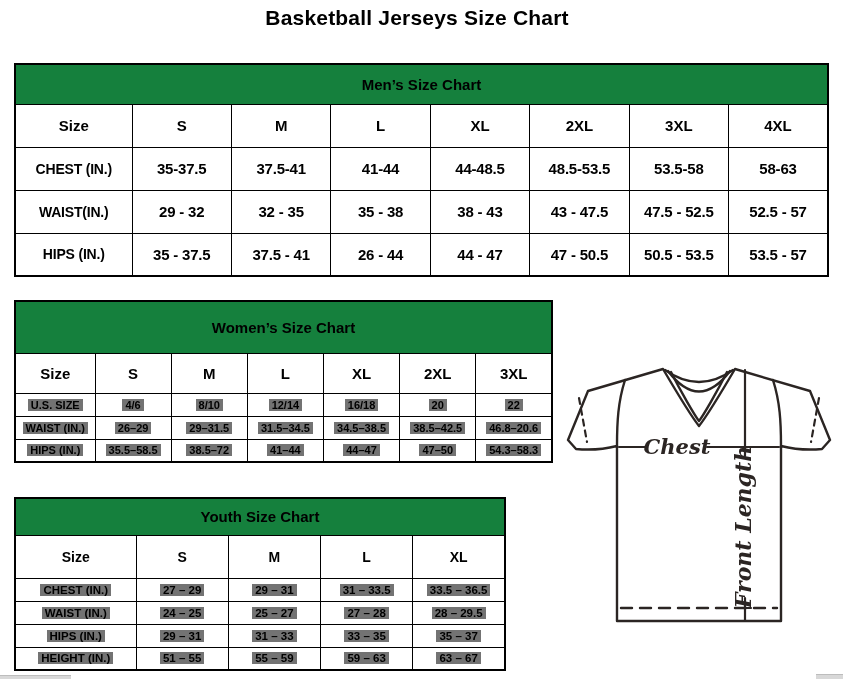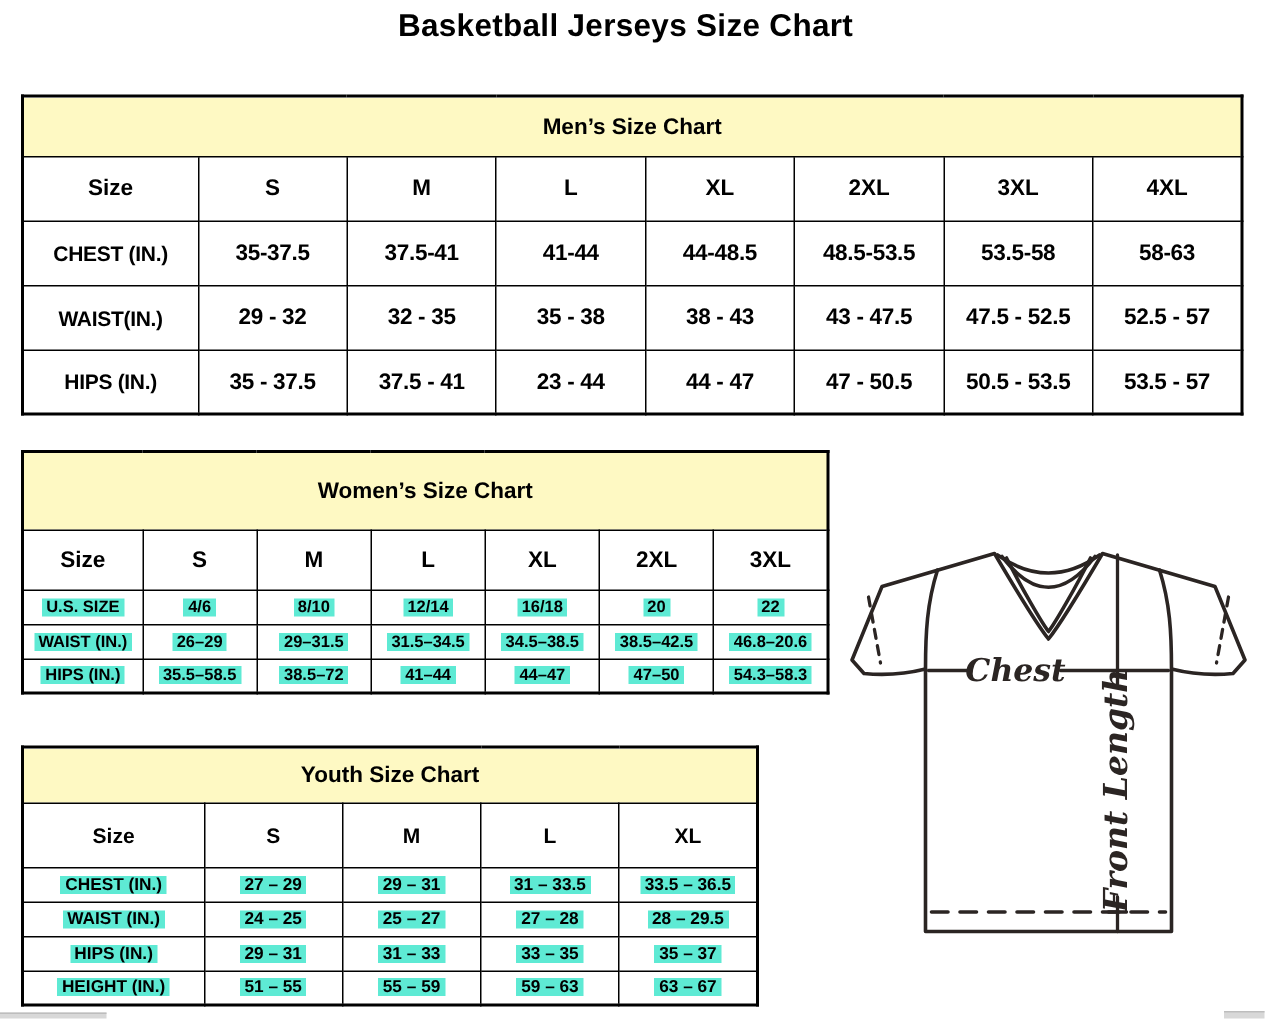--- a/index.html
+++ b/index.html
@@ -23,38 +23,38 @@
     border:2px solid #000;
   }
   .size-table td {
     border:1px solid #000;
     text-align:center;
     vertical-align:middle;
     font-weight:bold;
     overflow:hidden;
     white-space:nowrap;
   }
-  .size-table tr.ttl td { background:#fef9c3; font-size:15px; }
+  .size-table tr.ttl td { background:#15803d; font-size:15px; }
   
   .mens { left:14px; top:63px; width:815px; }
   .mens tr.ttl td { height:40px; }
   .mens tr.hdr td { height:43px; font-size:15px; }
   .mens tr.data td { height:43px; font-size:15px; letter-spacing:-0.2px; }
   .mens tr.data td.lbl { font-size:14px; }
   
   .womens { left:14px; top:300px; width:539px; }
   .womens tr.ttl td { height:52px; }
   .womens tr.hdr td { height:40px; font-size:15px; }
   .womens tr.data td { height:23px; font-size:11px; }
   
   .youth { left:14px; top:497px; width:492px; }
   .youth tr.ttl td { height:37px; }
   .youth tr.hdr td { height:43px; font-size:14px; }
   .youth tr.data td { height:23px; font-size:11.5px; }
-  .hl { background:#5eead4; padding:0 3px; }
+  .hl { background:#737373; padding:0 3px; }
   
   .jersey-wrap { position:absolute; left:555px; top:360px; width:288px; height:270px; }
   .cutoff { position:absolute; background:#d8d8d8; border-top:1px solid #bdbdbd; }
   .cutoff.left  { left:0;   top:675px; width:71px; height:4px; }
   .cutoff.right { left:816px; top:674px; width:27px; height:5px; }
 </style>
 </head>
 <body>
 
 <div class="page-title">Basketball Jerseys Size Chart</div>
@@ -101,21 +101,21 @@
     <td>35 - 38</td>
     <td>38 - 43</td>
     <td>43 - 47.5</td>
     <td>47.5 - 52.5</td>
     <td>52.5 - 57</td>
   </tr>
   <tr class="data">
     <td class="lbl">HIPS (IN.)</td>
     <td>35 - 37.5</td>
     <td>37.5 - 41</td>
-    <td>23 - 44</td>
+    <td>26 - 44</td>
     <td>44 - 47</td>
     <td>47 - 50.5</td>
     <td>50.5 - 53.5</td>
     <td>53.5 - 57</td>
   </tr>
 </tbody>
   </table>
 
 <table class="size-table womens">
   <colgroup>

